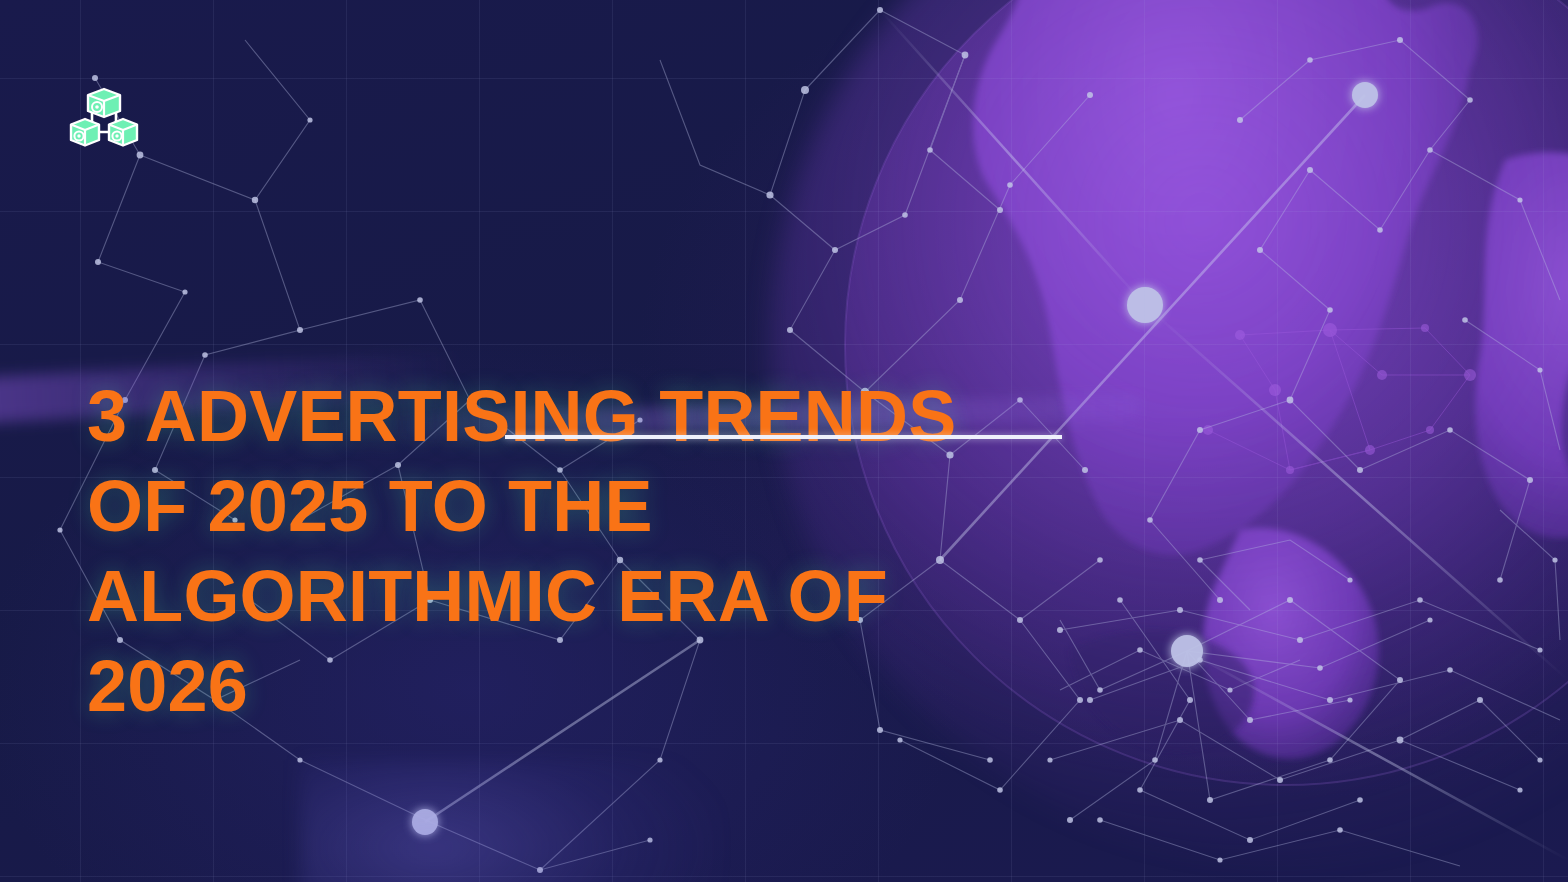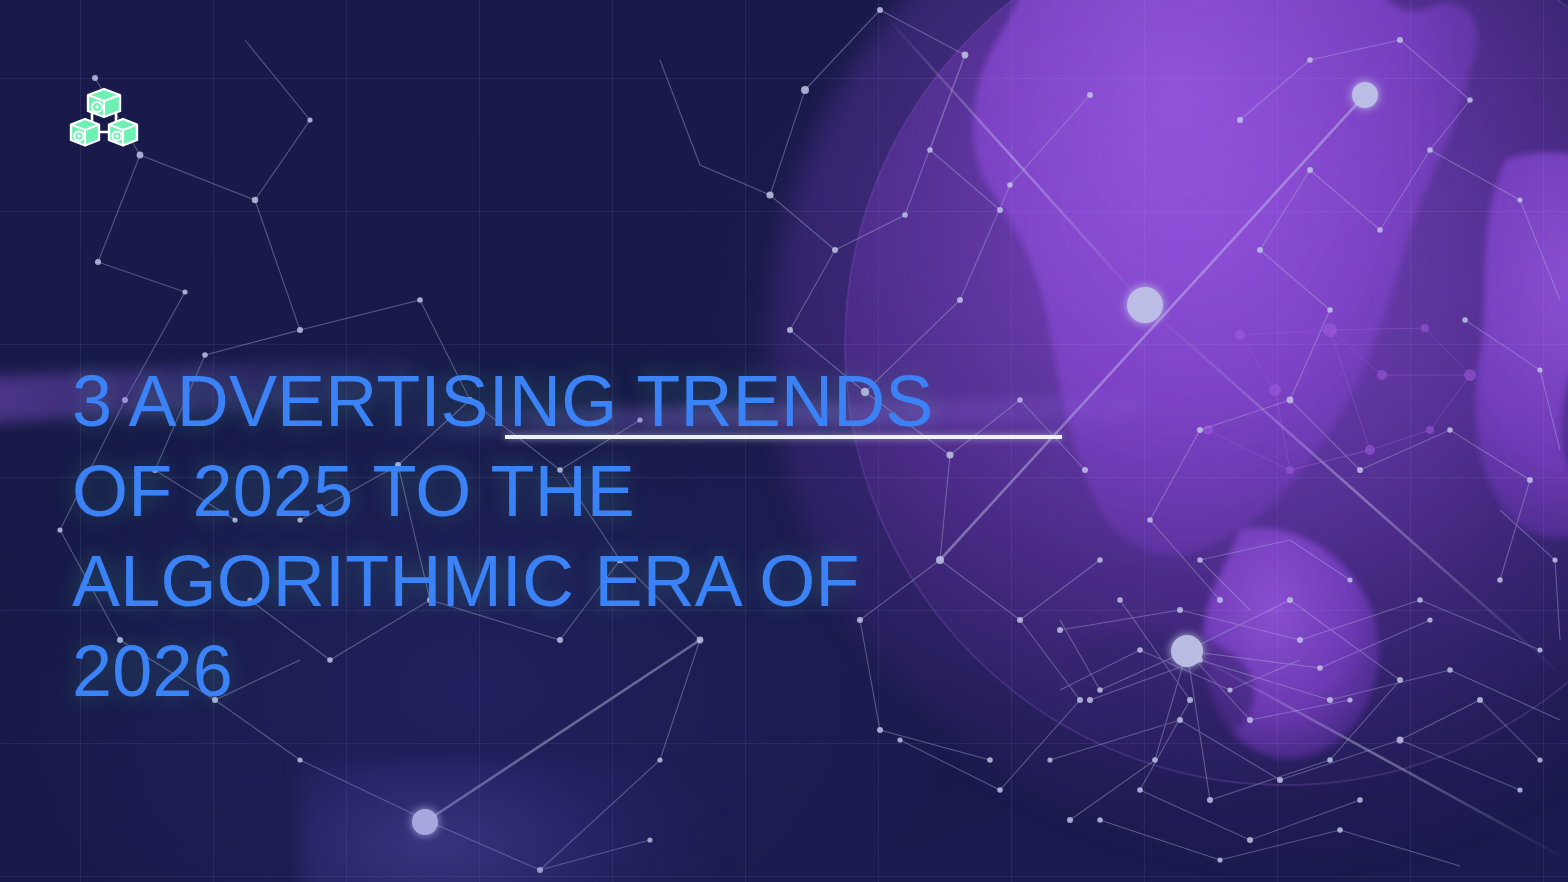--- a/index.html
+++ b/index.html
@@ -68,25 +68,25 @@
     background: radial-gradient(circle at 42% 38%, rgba(150,85,225,0.48) 0%, rgba(110,60,185,0.30) 45%, rgba(70,40,130,0.12) 68%, rgba(25,26,76,0) 80%);
     filter: blur(12px);
   }
 
   
   .title {
     position: absolute;
     left: 72px;
     top: 356px;
     width: 980px;
-    margin: 0;
-    color: #3b82f6;
+    margin: 15px;
+    color: #f97316;
     font-size: 72px;
     line-height: 90px;
-    font-weight: normal;
+    font-weight: bold;
     letter-spacing: 0.2px;
     text-transform: uppercase;
     white-space: pre-line;
     text-shadow: 0 0 22px rgba(76,239,163,0.28);
   }
 
   .title-rule {
     position: absolute;
     left: 505px;
     top: 435px;

